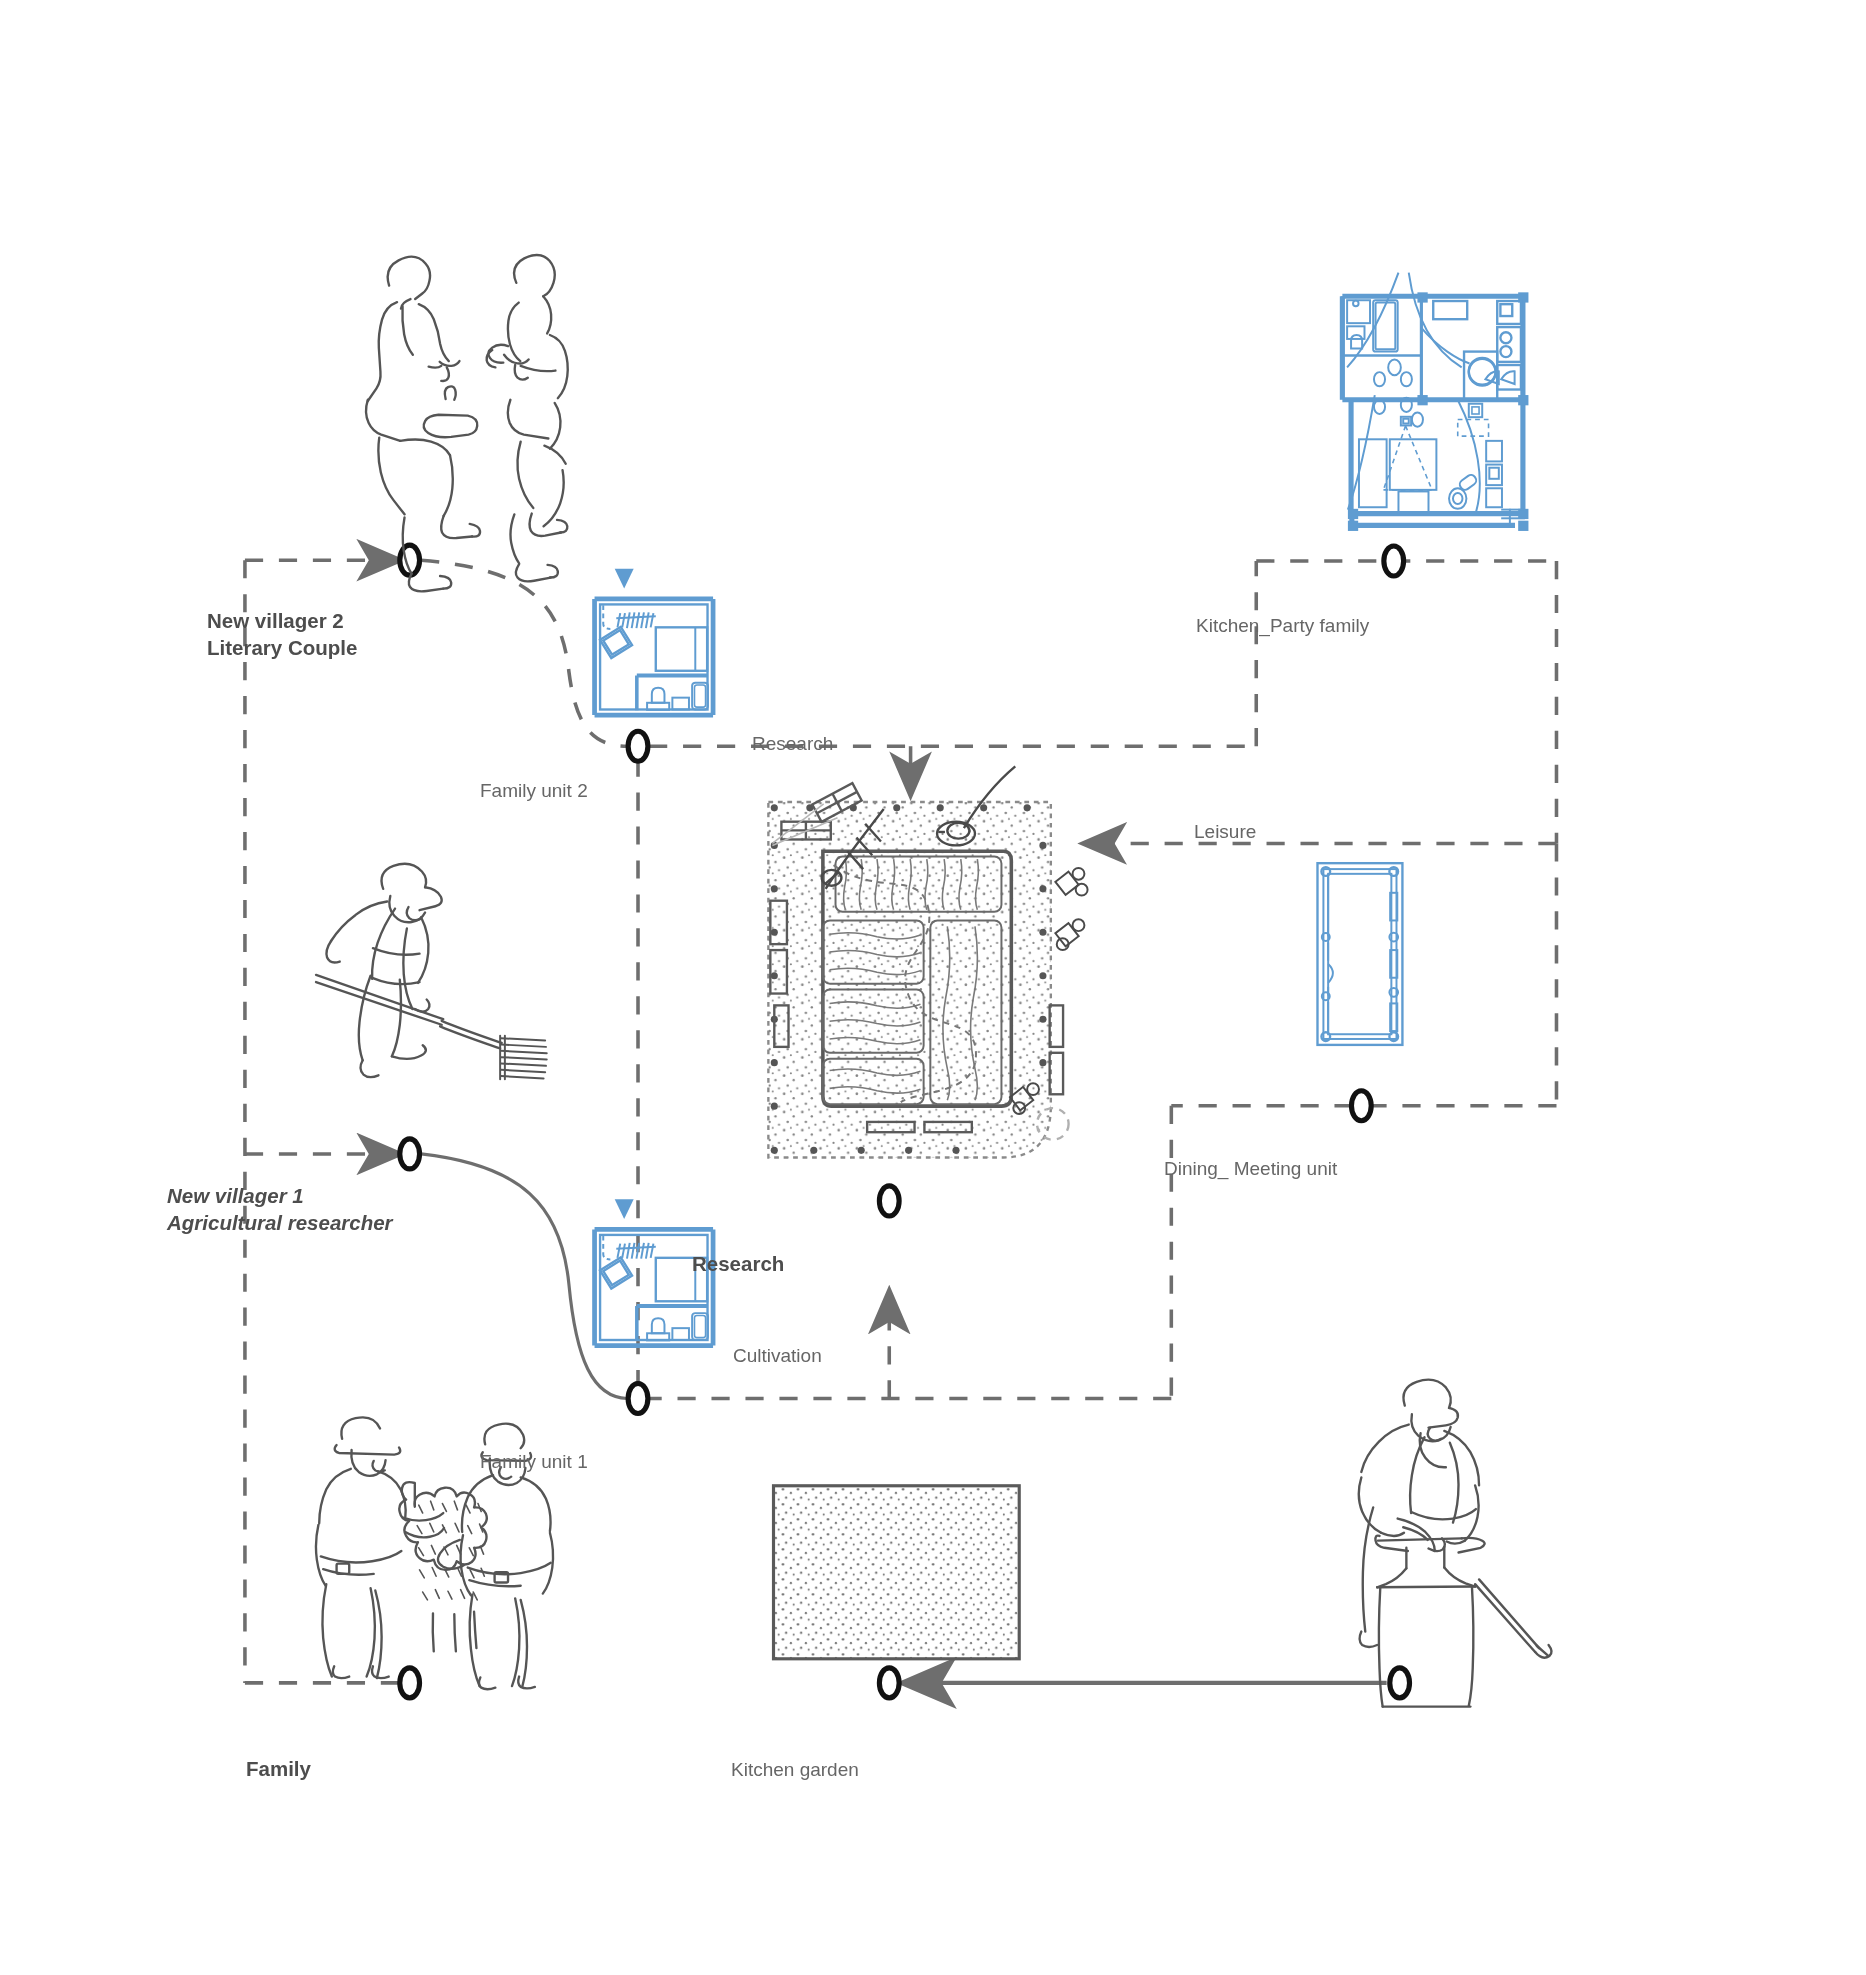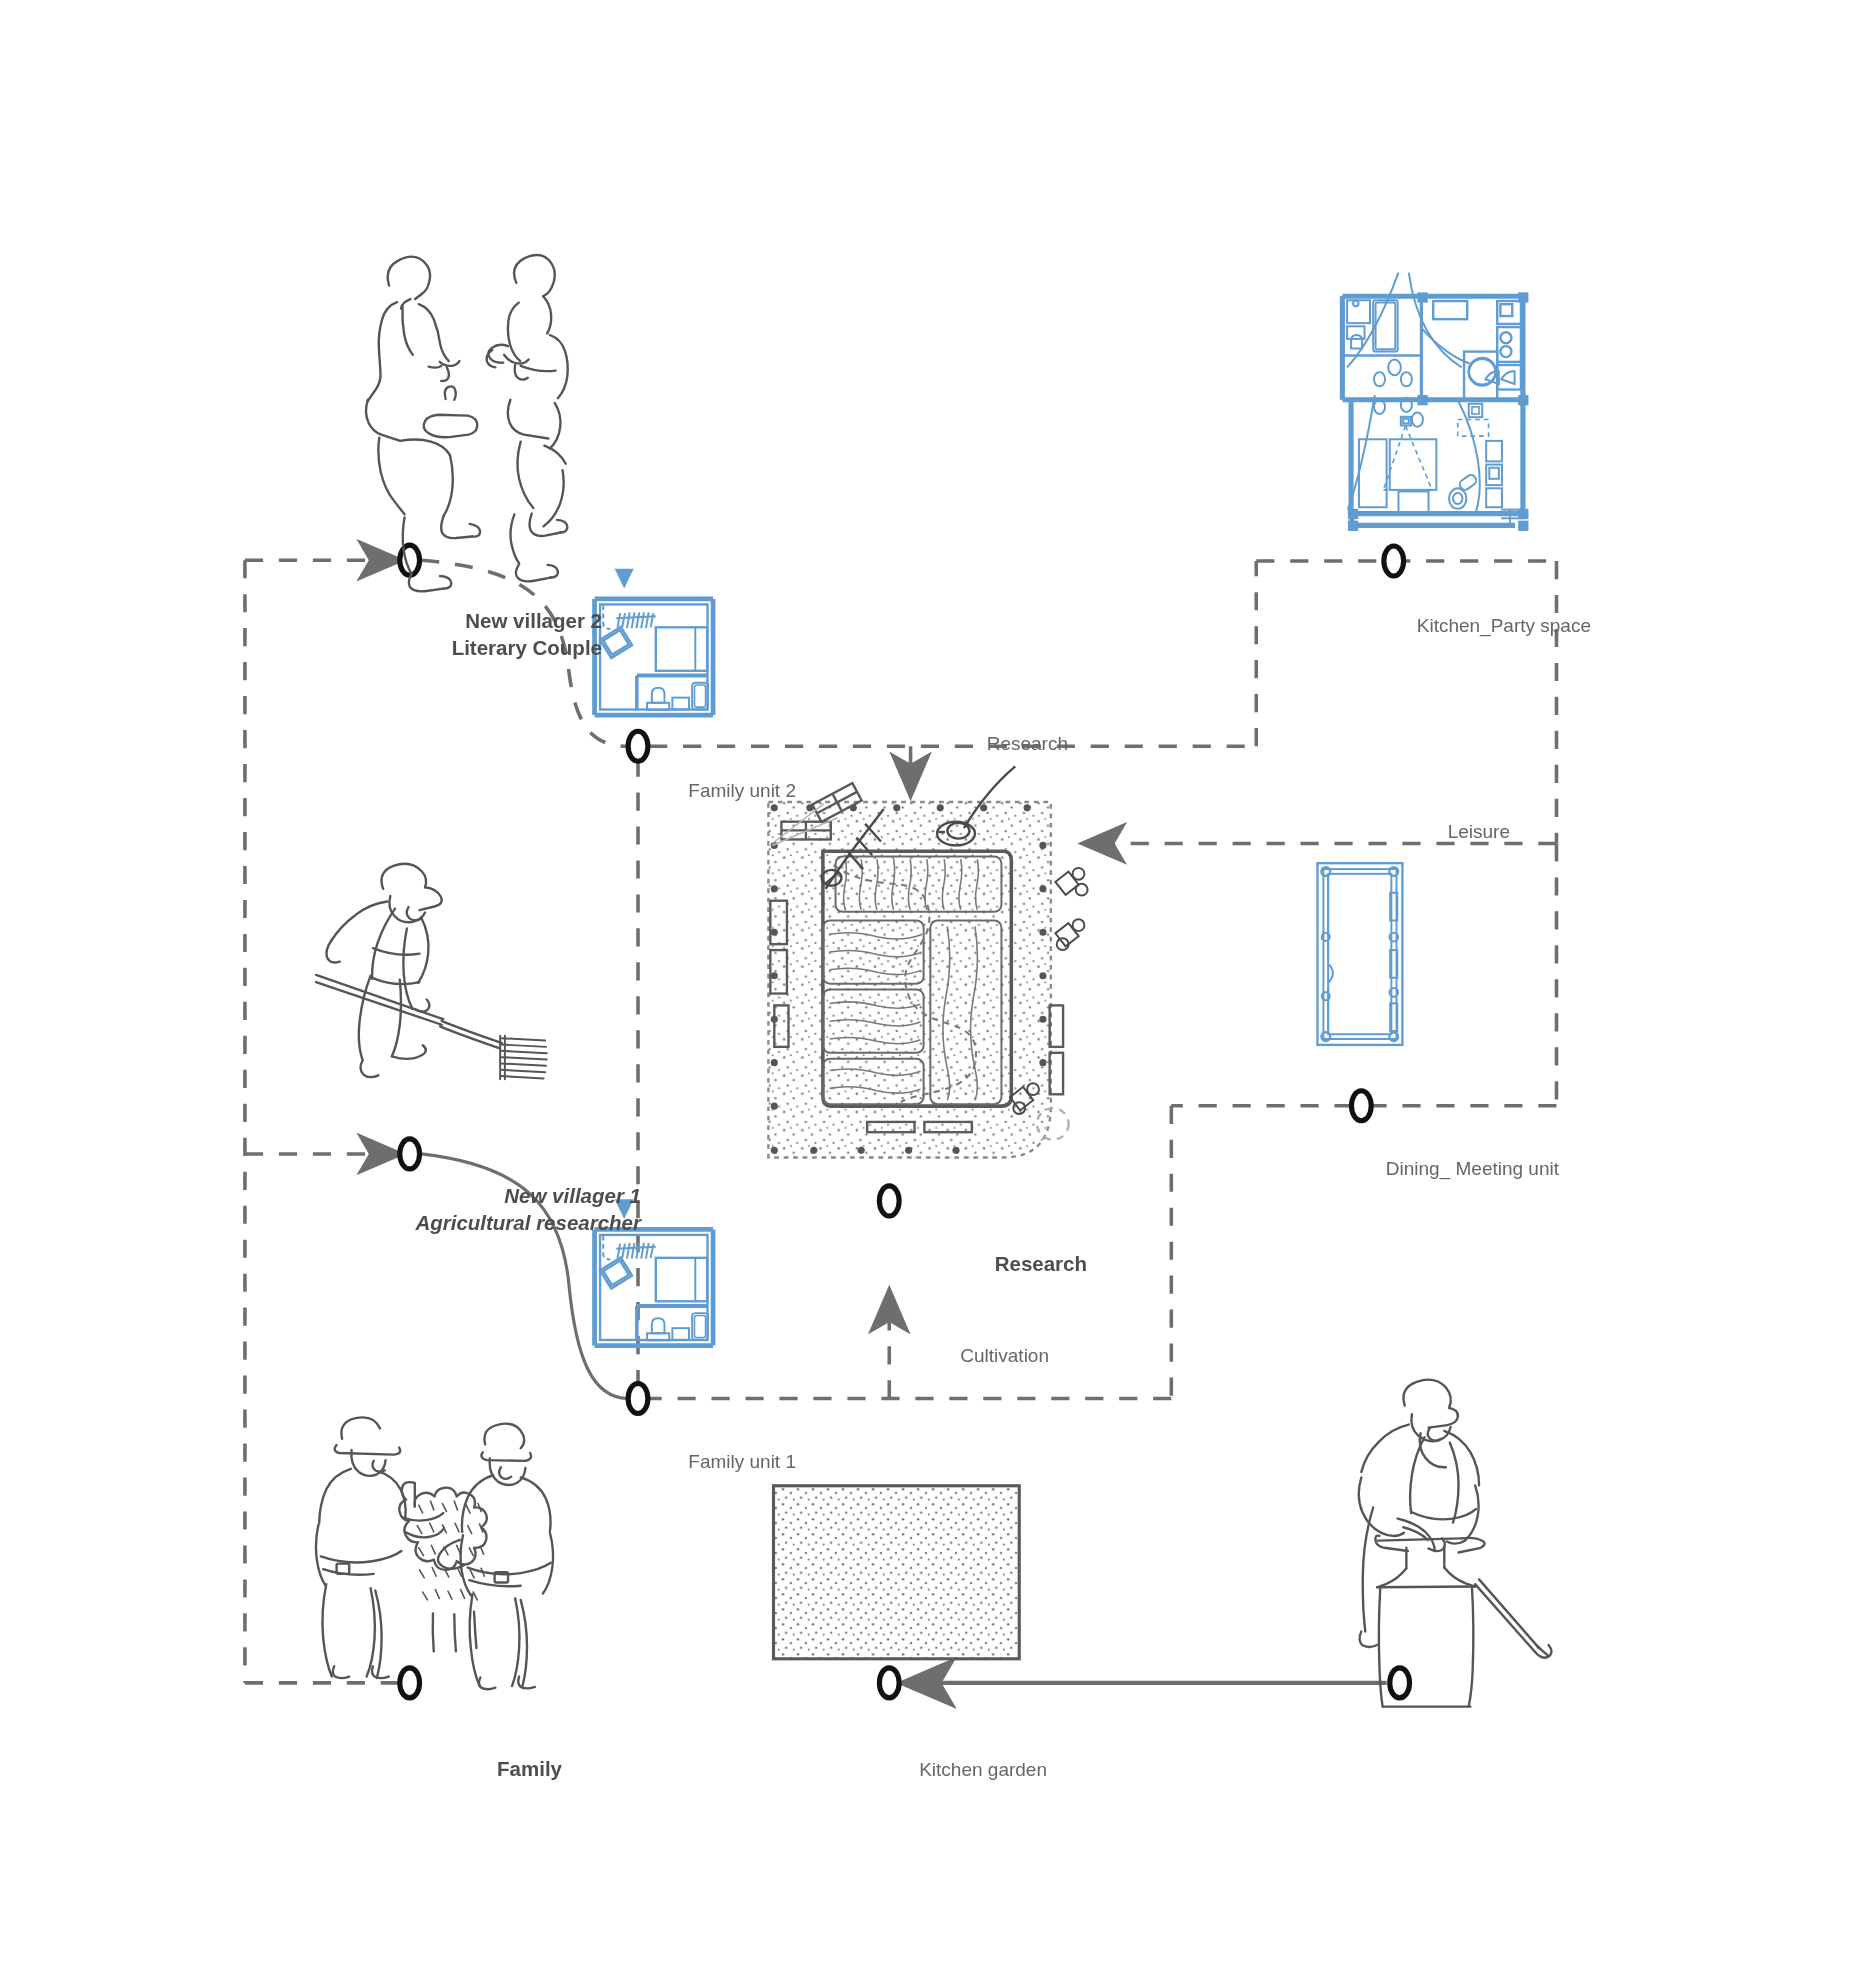--- a/index.html
+++ b/index.html
@@ -7,21 +7,21 @@
   #stage{
     position:relative;
     width:1867px;height:2520px;
     background:#ffffff;
     overflow:hidden;
   }
   #diagram{position:absolute;left:0;top:0;width:1867px;height:2520px;}
   .lbl{
     position:absolute;
     color:#5a5a5a;
-    text-align:right;
+    text-align:left;
     line-height:1.30;
     white-space:pre;
     font-family:"Liberation Sans", sans-serif;
   }
   .lbl.bold{font-weight:bold;color:#4d4d4d;}
   .lbl.light{font-weight:normal;color:#666666;}
   .s-big{font-size:20.5px;}
   .s-mid{font-size:19px;}
 </style>
 </head>
@@ -612,21 +612,21 @@
     <path d="M3446,4130 q-10,22 2,34 q16,10 38,0"></path>
   </g>
 
 </svg>
 
 <div class="lbl bold s-big" style="left:207px;top:608px;width:395px;">New villager 2
 Literary Couple</div>
 
 <div class="lbl light s-mid" style="left:480px;top:779px;width:316px;">Family unit 2</div>
 
-<div class="lbl light s-mid" style="left:1196px;top:614px;width:395px;">Kitchen_Party space</div>
+<div class="lbl light s-mid" style="left:1196px;top:614px;width:395px;">Kitchen_Party family</div>
 
 <div class="lbl light s-mid" style="left:1194px;top:820px;width:316px;">Leisure</div>
 
 <div class="lbl light s-mid" style="left:752px;top:732px;width:316px;">Research</div>
 
 <div class="lbl bold s-big" style="left:692px;top:1251px;width:395px;">Research</div>
 
 <div class="lbl light s-mid" style="left:733px;top:1344px;width:316px;">Cultivation</div>
 
 <div class="lbl light s-mid" style="left:1164px;top:1157px;width:395px;">Dining_ Meeting unit</div>

